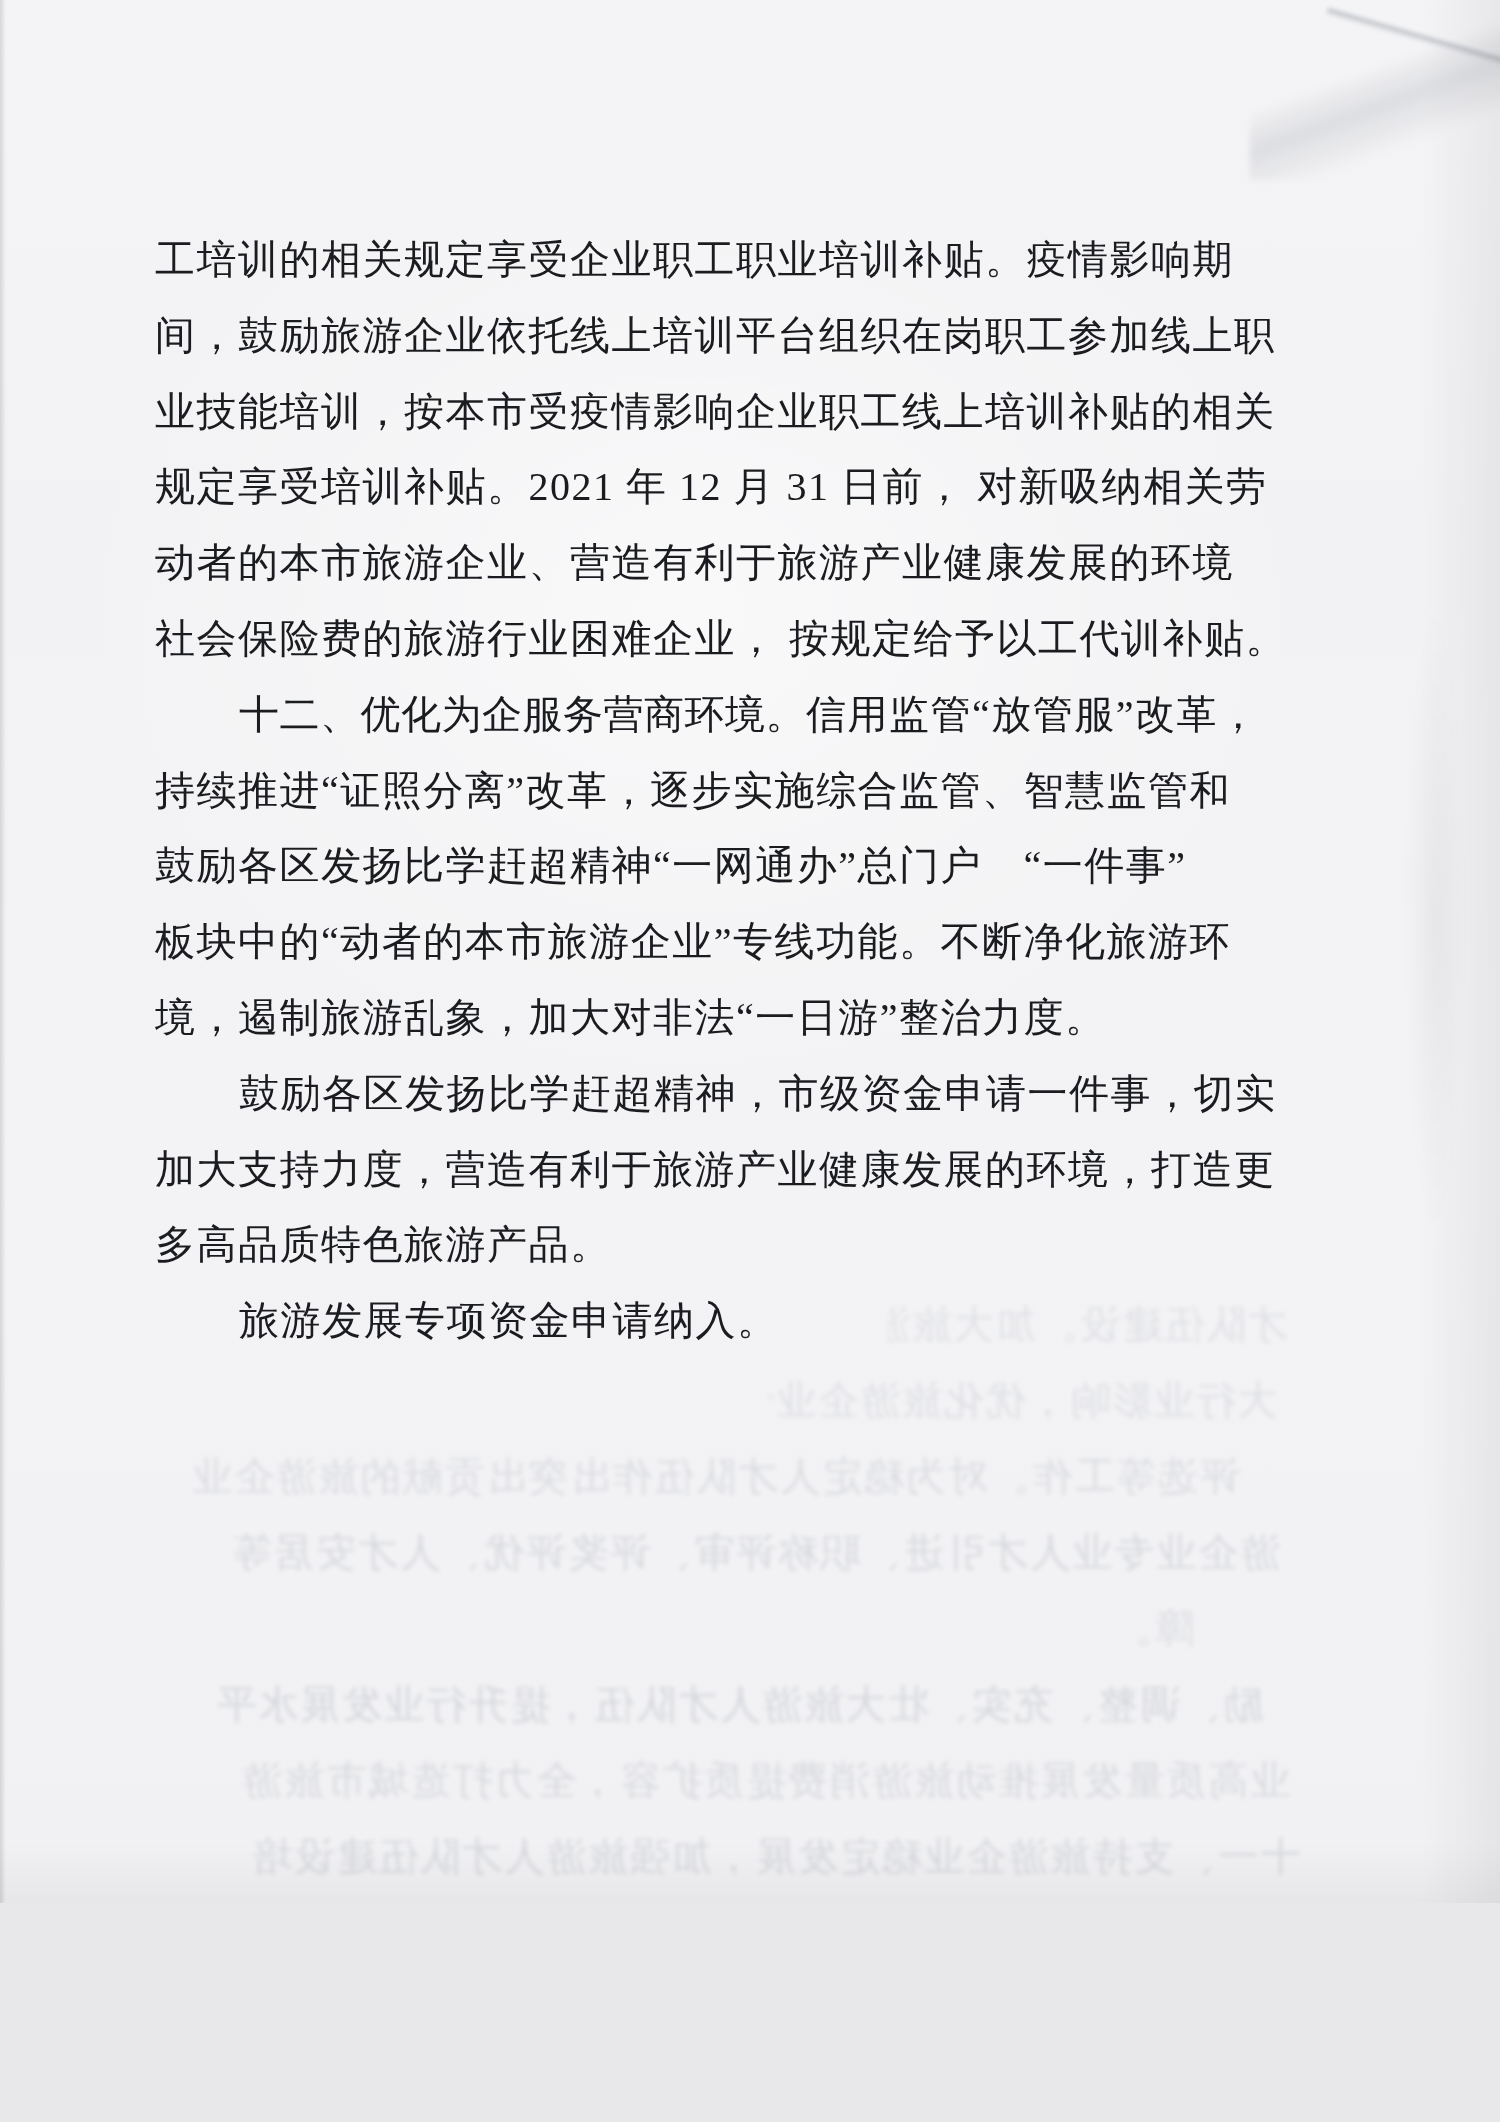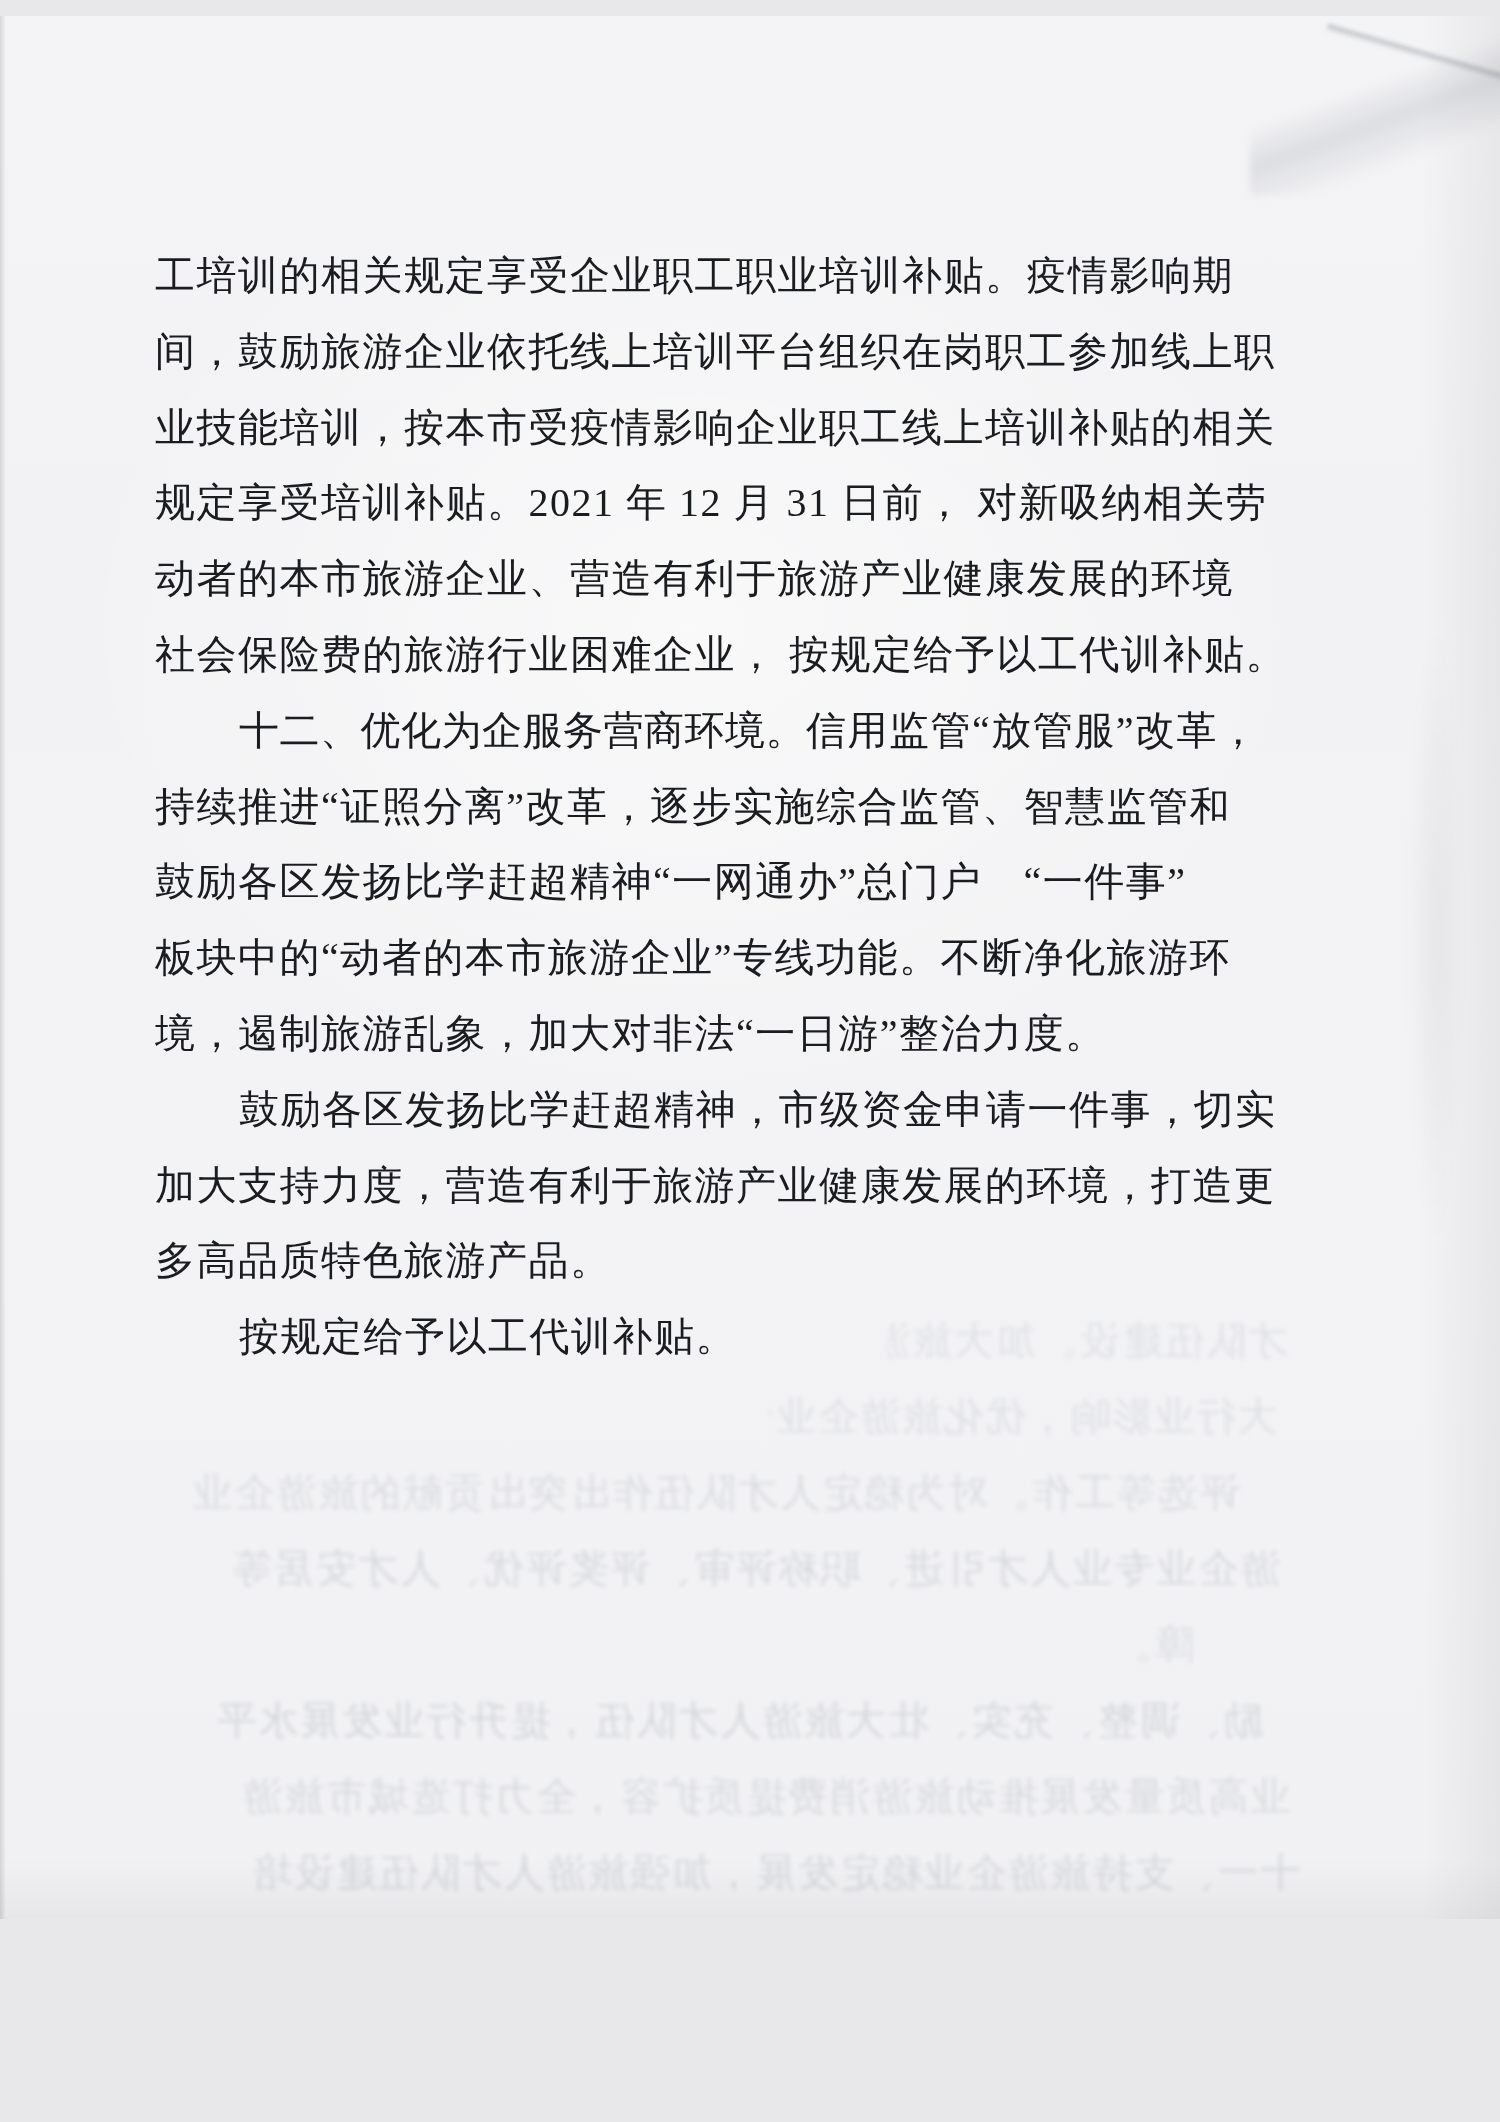--- a/index.html
+++ b/index.html
@@ -1,19 +1,19 @@
 <!DOCTYPE html>
 <html><head>
 <meta charset="utf-8">
 <style>
   html,body { margin:0; padding:0; background:#e8e8ea; }
   .page {
     position:relative;
     width:1500px; height:1903px;
-    margin:16px auto;
+    margin:0 auto;
     background:
       radial-gradient(ellipse 900px 700px at 46% 32%, rgba(255,255,255,0.55), rgba(255,255,255,0) 70%),
       linear-gradient(180deg, #f4f4f6 0%, #f2f2f4 28%, #f3f3f5 62%, #f1f1f3 100%);
     overflow:hidden;
     font-family:"Liberation Serif","DejaVu Serif",serif;
   }
 
   
   .body-text { position:absolute; left:155px; top:222px; width:1140px; }
   .line {
@@ -102,18 +102,18 @@
     <div class="line indent">
       <span class="bold-head">十二、优化为企服务营商环境。</span><span>信用监管“放管服”改革，</span>
     </div>
     <div class="line"><span>持续推进“证照分离”改革，逐步实施综合监管、智慧监管和</span></div>
     <div class="line"><span>鼓励各区发扬比学赶超精神“一网通办”总门户　“一件事”</span></div>
     <div class="line"><span>板块中的“动者的本市旅游企业”专线功能。不断净化旅游环</span></div>
     <div class="line"><span>境，遏制旅游乱象，加大对非法“一日游”整治力度。</span></div>
     <div class="line indent"><span>鼓励各区发扬比学赶超精神，市级资金申请一件事，切实</span></div>
     <div class="line"><span>加大支持力度，营造有利于旅游产业健康发展的环境，打造更</span></div>
     <div class="line"><span>多高品质特色旅游产品。</span></div>
-    <div class="line indent"><span>按规定给予以工代训补贴。</span></div>
+    <div class="line indent"><span>旅游发展专项资金申请纳入。</span></div>
   </div>
 
   <div class="page-number">— 8 —</div>
 
 </div>
 
 </body></html>

